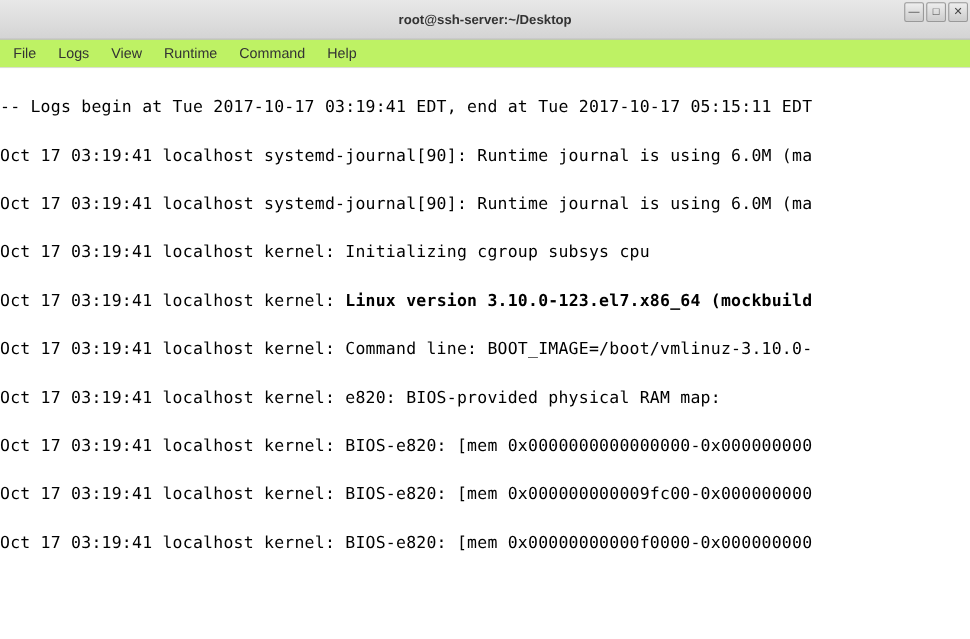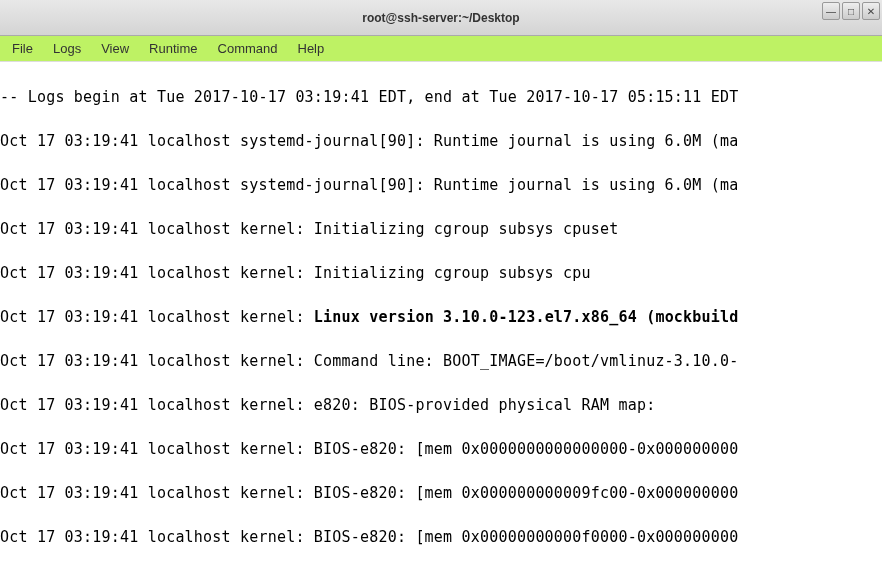--- a/index.html
+++ b/index.html
@@ -96,21 +96,20 @@
   <span class="menu-item">View</span>
   <span class="menu-item">Runtime</span>
   <span class="menu-item">Command</span>
   <span class="menu-item">Help</span>
 </div>
 
 <div class="terminal">
 <div class="term-line">-- Logs begin at Tue 2017-10-17 03:19:41 EDT, end at Tue 2017-10-17 05:15:11 EDT</div>
 <div class="term-line">Oct 17 03:19:41 localhost systemd-journal[90]: Runtime journal is using 6.0M (ma</div>
 <div class="term-line">Oct 17 03:19:41 localhost systemd-journal[90]: Runtime journal is using 6.0M (ma</div>
-<div class="term-line">Oct 17 03:19:41 localhost kernel: Initializing cgroup subsys cpuset</div>
 <div class="term-line">Oct 17 03:19:41 localhost kernel: Initializing cgroup subsys cpu</div>
 <div class="term-line"><span>Oct 17 03:19:41 localhost kernel: </span><span class="bold">Linux version 3.10.0-123.el7.x86_64 (mockbuild</span></div>
 <div class="term-line">Oct 17 03:19:41 localhost kernel: Command line: BOOT_IMAGE=/boot/vmlinuz-3.10.0-</div>
 <div class="term-line">Oct 17 03:19:41 localhost kernel: e820: BIOS-provided physical RAM map:</div>
 <div class="term-line">Oct 17 03:19:41 localhost kernel: BIOS-e820: [mem 0x0000000000000000-0x000000000</div>
 <div class="term-line">Oct 17 03:19:41 localhost kernel: BIOS-e820: [mem 0x000000000009fc00-0x000000000</div>
 <div class="term-line">Oct 17 03:19:41 localhost kernel: BIOS-e820: [mem 0x00000000000f0000-0x000000000</div>
 
 
 

